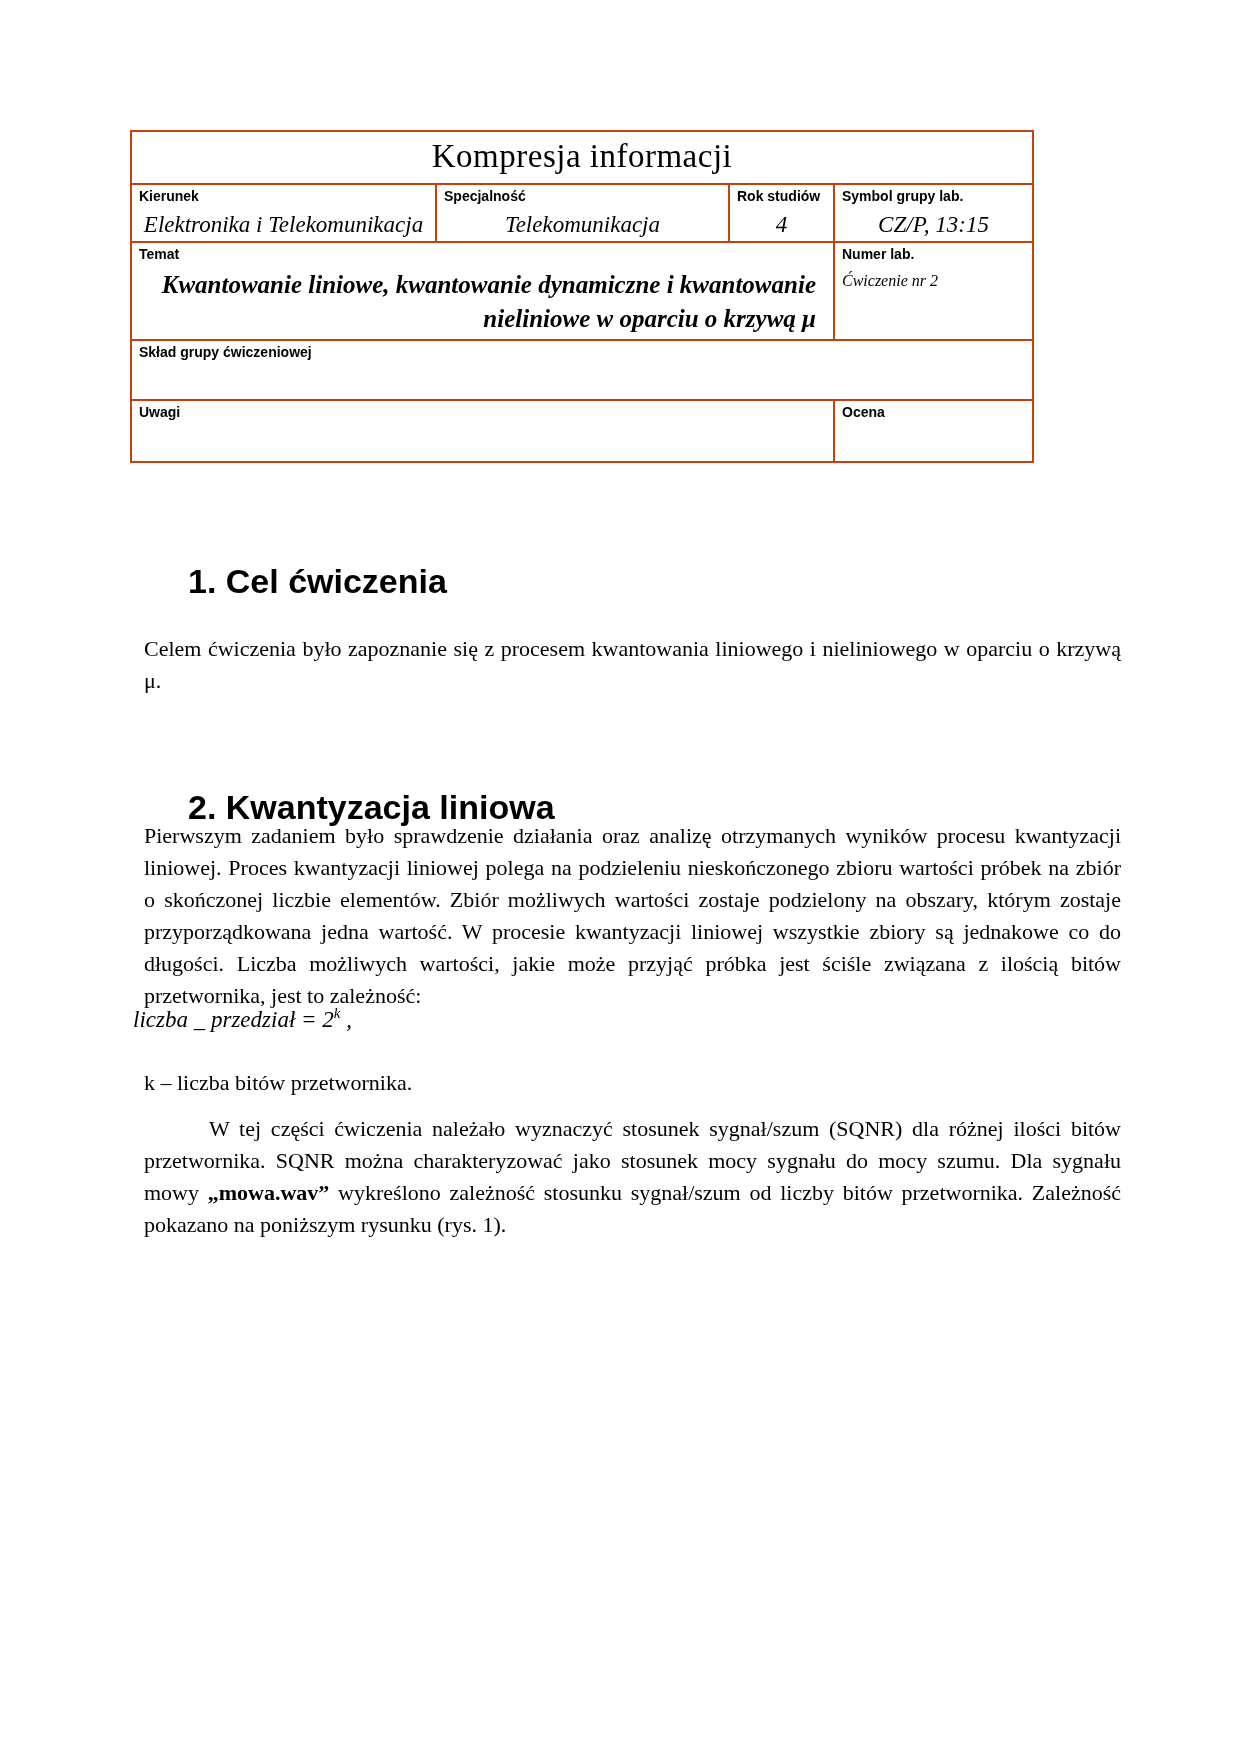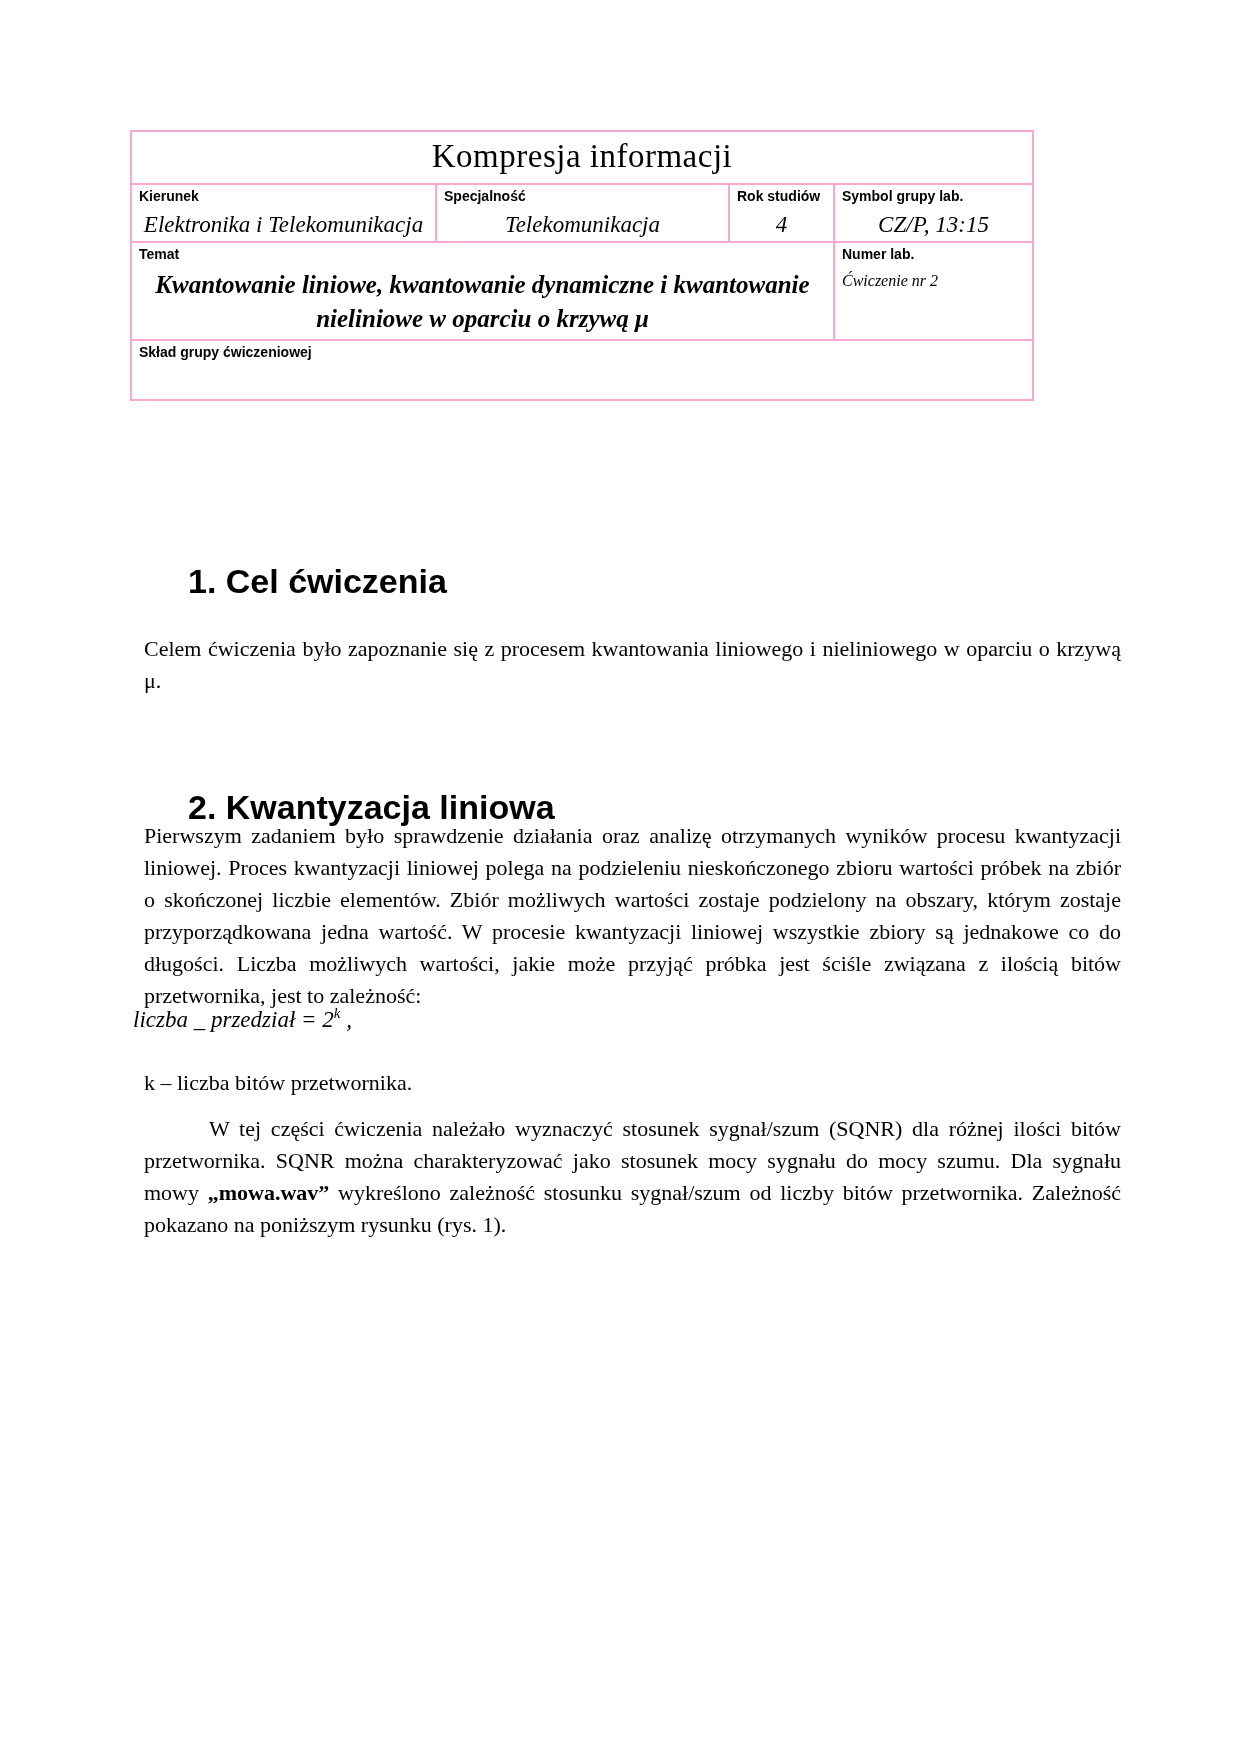--- a/index.html
+++ b/index.html
@@ -11,21 +11,21 @@
     position:relative;
   }
   .page { position:absolute; left:0; top:0; width:1240px; height:1754px; background:#ffffff; }
 
   
   .header-table {
     position:absolute; left:130px; top:130px; width:902px;
     border-collapse:collapse; table-layout:fixed;
   }
   .header-table td {
-    border:2px solid #f9a8d4;
+    border:2px solid #c2410c;
     vertical-align:top;
     padding:3px 7px;
   }
   .title-cell {
     text-align:center;
     font-size:33px;
     padding:6px 0 8px 0 !important;
     letter-spacing:0.5px;
   }
   .cell-label {
@@ -41,21 +41,21 @@
     margin-top:8px;
   }
   .row-info td { height:49px; }
   .row-temat td { height:98px; }
   .row-sklad td { height:60px; }
   .row-uwagi td { height:62px; }
   .temat-value {
     font-size:25px;
     font-weight:bold;
     font-style:italic;
-    text-align:center;
+    text-align:right;
     line-height:1.35;
     margin-top:6px;
     padding:0 10px;
   }
   .numer-value {
     font-size:16px;
     font-style:italic;
     text-align:left;
     margin-top:10px;
   }
@@ -134,20 +134,28 @@
       <td>
         <div class="cell-label">Numer lab.</div>
         <div class="numer-value">Ćwiczenie nr 2</div>
       </td>
     </tr>
     <tr class="row-sklad">
       <td colspan="4">
         <div class="cell-label">Skład grupy ćwiczeniowej</div>
       </td>
     </tr>
+    <tr class="row-uwagi">
+      <td colspan="3">
+        <div class="cell-label">Uwagi</div>
+      </td>
+      <td>
+        <div class="cell-label">Ocena</div>
+      </td>
+    </tr>
   </tbody>
     </table>
 
   <div class="content">
 
     <div id="s1-heading" class="section-heading">1. Cel ćwiczenia</div>
 
     <p id="s1-par" class="body-par">Celem ćwiczenia było zapoznanie się z procesem kwantowania liniowego i nieliniowego w oparciu o krzywą μ.</p>
 
     <div id="s2-heading" class="section-heading">2. Kwantyzacja liniowa</div>

